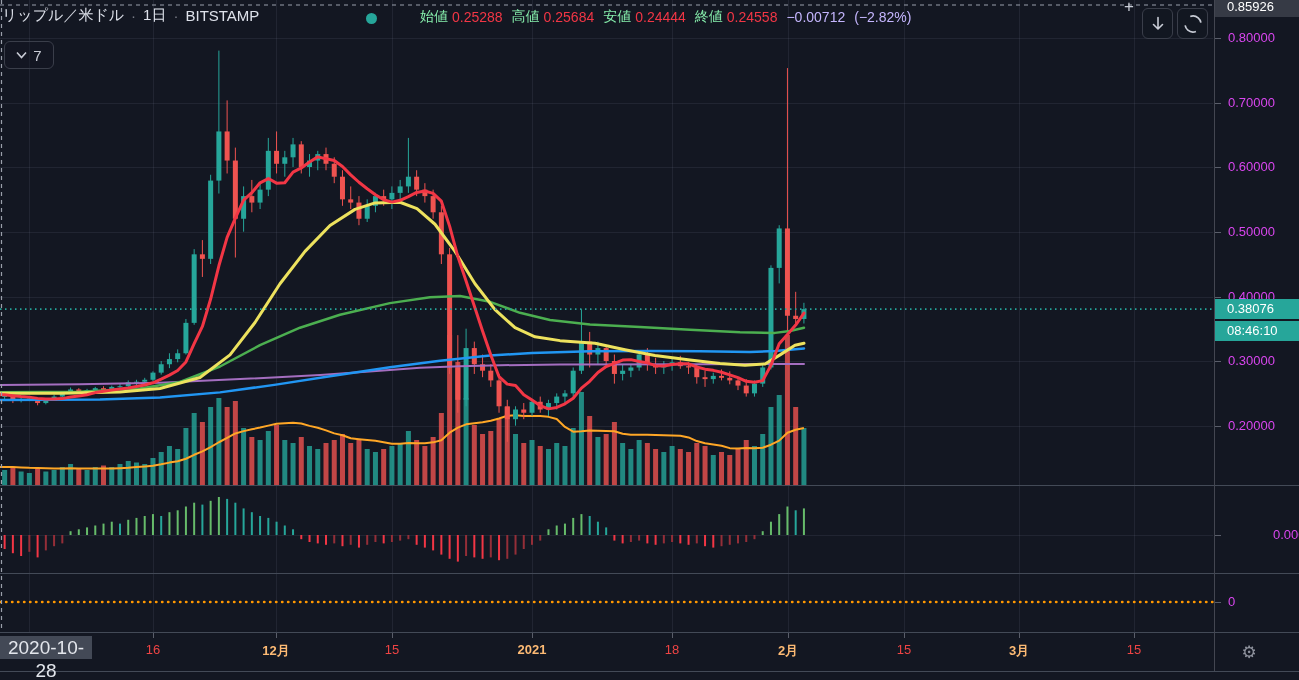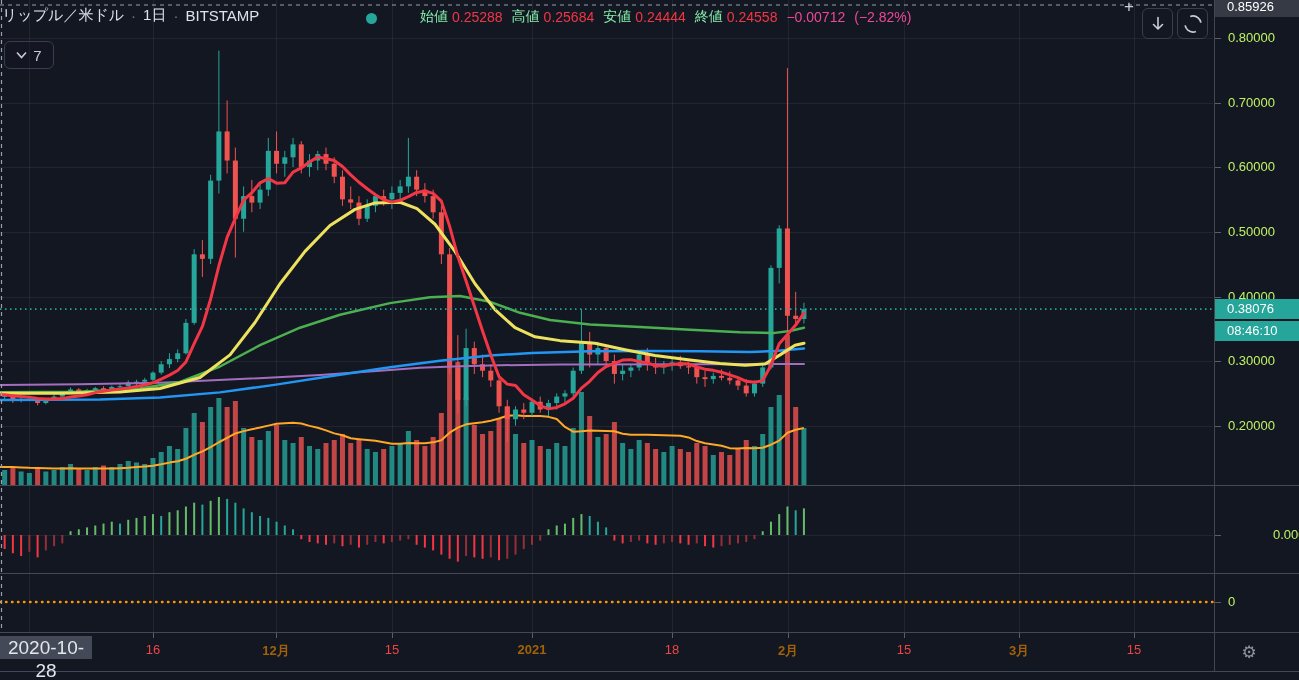--- a/index.html
+++ b/index.html
@@ -7,38 +7,38 @@
   #stage{position:relative;width:1099px;height:680px;background:#131722;padding-left:48px;}
   #chart-svg{position:absolute;left:0;top:0;}
   .ov{position:absolute;}
   
   #header{left:2px;top:6px;display:flex;align-items:center;gap:7px;font-size:15px;color:#dde1ea;font-weight:500;z-index:5;}
   .hsep{color:#787b86;font-weight:400;}
   #status-dot{left:366px;top:13px;width:11px;height:11px;border-radius:50%;background:#26a69a;z-index:5;}
   #ohlc{left:420px;top:8px;display:flex;align-items:center;gap:9px;font-size:14px;z-index:5;}
   .olabel{color:#86efac;}
   .oval{color:#f23645;font-weight:500;margin-left:-5px;}
-  .ochange{color:#ec4899;font-weight:500;}
+  .ochange{color:#c4b5fd;font-weight:500;}
   
   .sqbtn{width:31px;height:31px;border:1px solid #3a3e4a;border-radius:6px;background:rgba(19,23,34,.6);
     display:flex;align-items:center;justify-content:center;z-index:6;box-sizing:border-box;}
   #btn-download{left:1142px;top:8px;}
   #btn-fullscreen{left:1177px;top:8px;}
   #btn-indicators{left:4px;top:41px;width:50px;height:28px;border:1px solid #3a3e4a;border-radius:6px;
     display:flex;align-items:center;justify-content:center;gap:6px;color:#c9ccd6;font-size:15px;z-index:6;box-sizing:border-box;background:rgba(19,23,34,.4);}
   #plus-icon{left:1124px;top:-3px;color:#c8ccd6;font-size:17px;font-weight:400;z-index:6;}
   
   #price-axis{left:1215px;top:0;width:84px;height:671px;z-index:4;}
-  .pa-label{position:absolute;left:13px;height:18px;line-height:18px;font-size:13px;color:#bef264;white-space:nowrap;}
+  .pa-label{position:absolute;left:13px;height:18px;line-height:18px;font-size:13px;color:#d946ef;white-space:nowrap;}
   .pa-badge{position:absolute;left:0;width:84px;height:20px;line-height:20px;font-size:13px;color:#fff;
     padding-left:12px;box-sizing:border-box;white-space:nowrap;}
   
   #time-axis{left:0;top:632px;width:1299px;height:39px;z-index:4;}
   .ta-label{position:absolute;top:10px;transform:translateX(-50%);font-size:13px;color:#ef4444;white-space:nowrap;}
-  .ta-label.major{font-weight:700;color:#a16207;}
+  .ta-label.major{font-weight:700;color:#fdba74;}
   #date-badge{position:absolute;left:0;top:4px;width:92px;height:23px;line-height:23px;text-align:center;
     background:#434956;color:#e3e6ec;font-size:19px;}
   #gear{left:1232px;top:638px;width:34px;height:28px;display:flex;align-items:center;justify-content:center;
     color:#8f939e;font-size:17px;z-index:5;}
 </style>
 </head>
 <body>
 
 <div id="stage">
 

